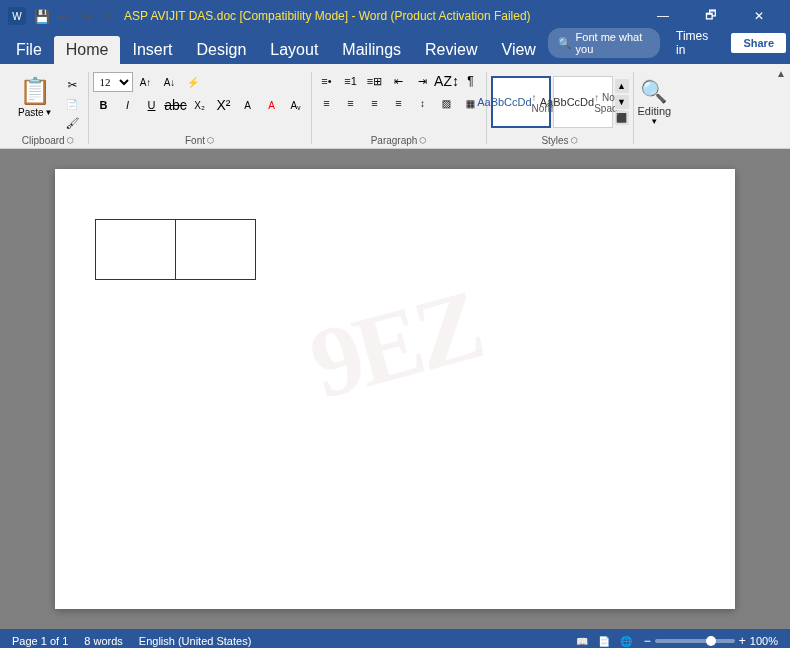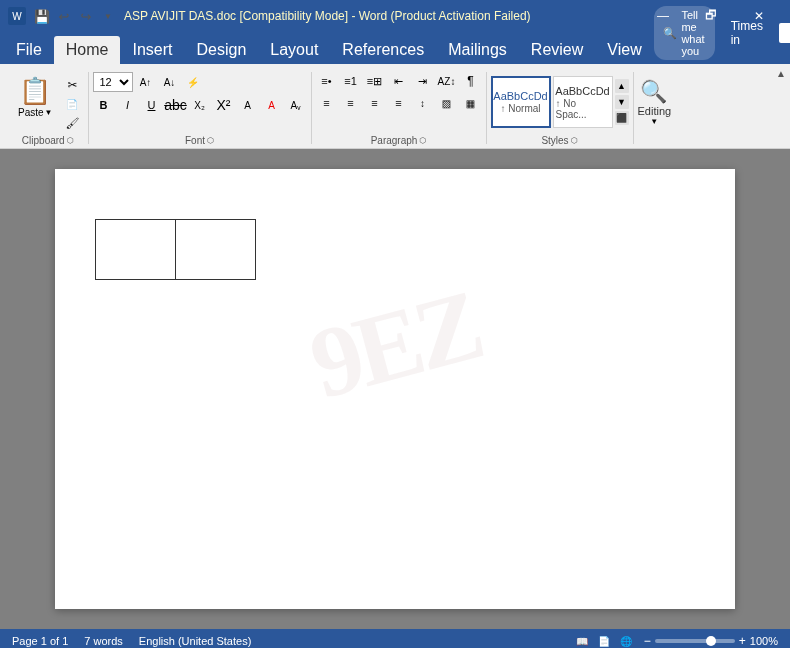--- a/index.html
+++ b/index.html
@@ -10,21 +10,21 @@
       background: #2b579a;
       height: 32px;
       display: flex;
       align-items: center;
       justify-content: space-between;
       padding: 0 8px;
       color: white;
     }
     .title-bar-left { display: flex; align-items: center; gap: 6px; }
     .title-bar-icon { width: 18px; height: 18px; background: #1e4d8c; border-radius: 2px; display: flex; align-items: center; justify-content: center; font-size: 10px; color: white; }
-    .title-bar-title { color: #fef9c3; font-size: 12px; }
+    .title-bar-title { color: #fde047; font-size: 12px; }
     .title-bar-controls { display: flex; gap: 2px; }
     .title-btn { width: 46px; height: 32px; display: flex; align-items: center; justify-content: center; cursor: pointer; font-size: 12px; color: white; }
 
     
     .menu-bar {
       background: #2b579a;
       height: 32px;
       display: flex;
       align-items: flex-end;
       padding: 0 4px;
@@ -69,33 +69,32 @@
     
     .font-row { display: flex; align-items: center; gap: 2px; margin-bottom: 2px; }
     .font-select {
       width: 130px; height: 20px; font-size: 11px;
       border: 1px solid #ababab; padding: 0 2px;
       background: white; cursor: pointer;
     }
     .size-select {
       width: 40px; height: 20px; font-size: 11px;
       border: 1px solid #ababab; padding: 0 2px;
-      background: white; cursor: pointer;
+      background: white; cursor: pointer; font-family: Liberation Serif, serif;
     }
     .font-btn { width: 22px; height: 18px; display: flex; align-items: center; justify-content: center; cursor: pointer; font-size: 11px; border-radius: 2px; }
     .bold { font-weight: bold; }
     .italic { font-style: italic; }
     .underline { text-decoration: underline; }
     .style-card {
       width: 60px;
       height: 52px;
       border: 1px solid #d0d0d0;
       background: white;
       display: flex;
-      flex-direction: column;
       align-items: center;
       justify-content: center;
       cursor: pointer;
       padding: 2px;
       font-size: 10px;
     }
     .style-card-text { font-size: 14px; color: #333; }
     .style-card-label { font-size: 10px; color: #555; margin-top: 1px; }
     .style-scroll-btn { width: 14px; height: 14px; display: flex; align-items: center; justify-content: center; cursor: pointer; font-size: 9px; background: #e0e0e0; border-radius: 1px; }
 
@@ -260,28 +259,27 @@
     <div class="title-btn close">✕</div>
   </div>
 </div>
 
 <div class="menu-bar">
   <div class="menu-tab">File</div>
   <div class="menu-tab active">Home</div>
   <div class="menu-tab">Insert</div>
   <div class="menu-tab">Design</div>
   <div class="menu-tab">Layout</div>
-  <div class="menu-tab">References</div>
   <div class="menu-tab">Mailings</div>
   <div class="menu-tab">Review</div>
   <div class="menu-tab">View</div>
   <div class="menu-tab-right">
     <div class="tell-me">
       <span>🔍</span>
-      <span>Tell me what you</span>
+      <span>Font me what you</span>
     </div>
     <div class="sign-in-btn">Times in</div>
     <div class="share-btn">Share</div>
   </div>
 </div>
 
 <div class="ribbon ribbon-outer">
   <div class="ribbon-all">
 
     <div class="group-wrap">
@@ -338,21 +336,21 @@
     <div class="group-divider"></div>
 
     <div class="group-wrap">
       <div class="group-inner" style="flex-direction:column;gap:2px;min-width:120px">
         <div class="font-row">
           <div class="font-btn" style="font-size:11px">≡•</div>
           <div class="font-btn" style="font-size:11px">≡1</div>
           <div class="font-btn" style="font-size:11px">≡⊞</div>
           <div class="font-btn" style="font-size:11px">⇤</div>
           <div class="font-btn" style="font-size:11px">⇥</div>
-          <div class="font-btn" style="font-size:10px">AZ↕</div>
+          <div class="font-btn" style="font-size:14px">AZ↕</div>
           <div class="font-btn" style="font-size:12px">¶</div>
         </div>
         <div class="font-row">
           <div class="font-btn" style="font-size:11px">≡</div>
           <div class="font-btn" style="font-size:11px">≡</div>
           <div class="font-btn" style="font-size:11px">≡</div>
           <div class="font-btn" style="font-size:11px">≡</div>
           <div class="font-btn" style="font-size:10px">↕</div>
           <div class="font-btn" style="font-size:10px">▨</div>
           <div class="font-btn" style="font-size:10px">▦</div>
@@ -416,21 +414,21 @@
         <td style="border:1px solid #333;width:80px;height:60px;"></td>
         <td style="border:1px solid #333;width:80px;height:60px;"></td>
       </tr>
     </tbody>
       </table>
   </div>
 </div>
 
 <div class="status-bar">
   <span>Page 1 of 1</span>
-  <span>7 words</span>
+  <span>8 words</span>
   <span>English (United States)</span>
   <div class="status-bar-right">
     <div class="view-icons">
       <div class="view-icon" title="Read Mode">📖</div>
       <div class="view-icon" title="Print Layout">📄</div>
       <div class="view-icon" title="Web Layout">🌐</div>
     </div>
     <div style="display:flex;align-items:center;gap:4px">
       <span style="cursor:pointer;color:white;font-size:12px">−</span>
       <div class="zoom-slider">

